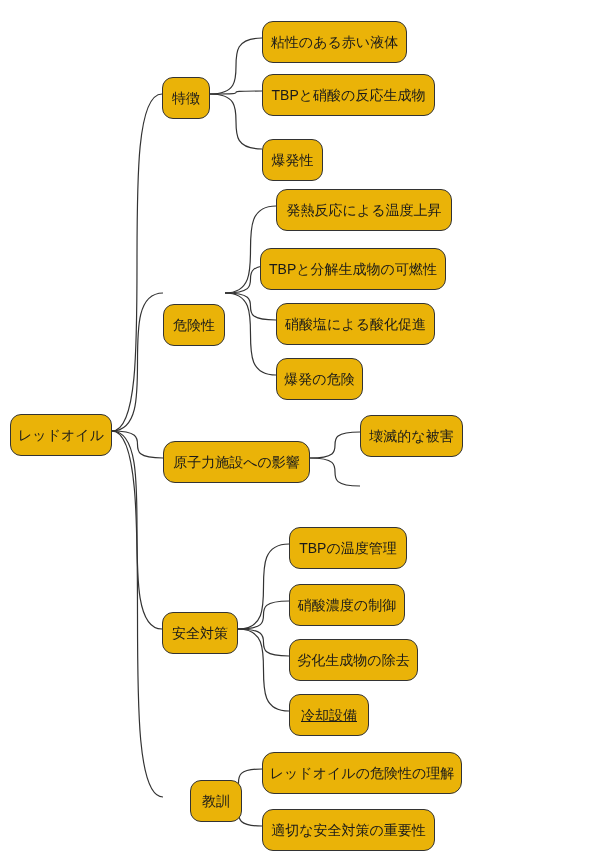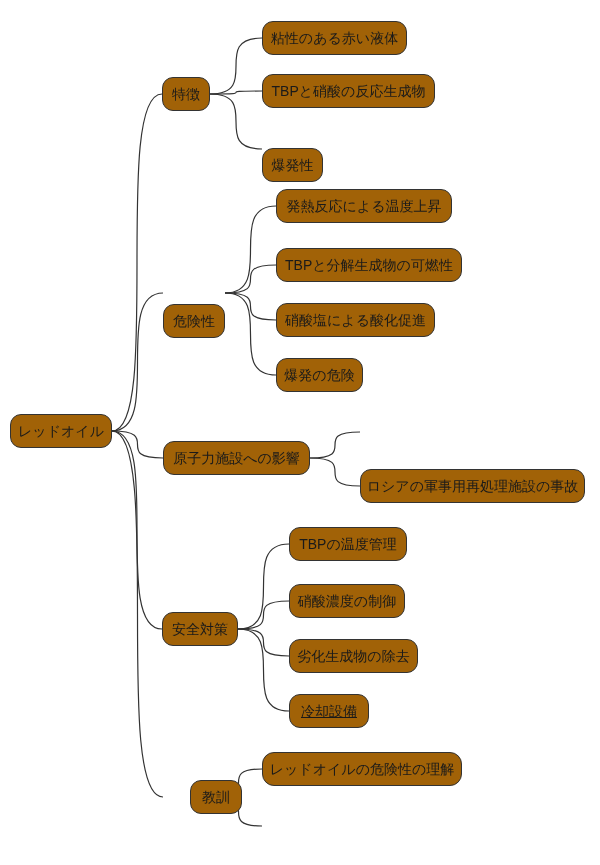--- a/index.html
+++ b/index.html
@@ -24,25 +24,25 @@
     pointer-events: none;
   }
   #edges path {
     fill: none;
     stroke: #333333;
     stroke-width: 1.2px;
   }
   .node {
     position: absolute;
     box-sizing: border-box;
-    height: 34px;
+    height: 42px;
     display: flex;
     align-items: center;
     justify-content: center;
-    background: #a16207;
+    background: #eab308;
     border: 1.6px solid #333333;
     border-radius: 11px;
     color: #1a1a1a;
     font-size: 14px;
     line-height: 1;
     white-space: nowrap;
   }
 </style>
 </head>
 <body>
@@ -70,46 +70,47 @@
       <path d="M 215 797 C 262 797, 215 769, 262 769"></path>
       <path d="M 215 797 C 262 797, 215 826, 262 826"></path>
     </svg>
 
   <div class="node" style="left:10px; top:414px; width:102px;">レッドオイル</div>
 
   <div class="node" style="left:162px; top:77px; width:48px;">特徴</div>
 
   <div class="node" style="left:163px; top:276px; width:62px;margin-top:28px;">危険性</div>
 
-  <div class="node" style="left:163px; top:441px; width:147px;">原子力施設への影響</div>
+  <div class="node" style="left:163px; top:441px; width:147px;border-radius:12px;">原子力施設への影響</div>
 
   <div class="node" style="left:162px; top:612px; width:76px;border-radius:11px;">安全対策</div>
 
   <div class="node" style="left:163px; top:780px; width:52px;margin-left:27px;">教訓</div>
 
   <div class="node" style="left:262px; top:21px; width:145px;">粘性のある赤い液体</div>
 
   <div class="node" style="left:262px; top:74px; width:173px;">TBPと硝酸の反応生成物</div>
 
-  <div class="node" style="left:262px; top:148px; width:61px;">爆発性</div>
+  <div class="node" style="left:262px; top:139px; width:61px;">爆発性</div>
 
   <div class="node" style="left:276px; top:189px; width:176px;">発熱反応による温度上昇</div>
 
-  <div class="node" style="left:276px; top:248px; width:186px;text-align:right;">TBPと分解生成物の可燃性</div>
+  <div class="node" style="left:260px; top:248px; width:186px;text-align:right;">TBPと分解生成物の可燃性</div>
 
   <div class="node" style="left:276px; top:303px; width:159px;">硝酸塩による酸化促進</div>
 
   <div class="node" style="left:276px; top:358px; width:87px;">爆発の危険</div>
 
+  <div class="node" style="left:360px; top:415px; width:103px;">壊滅的な被害</div>
 
-  <div class="node" style="left:360px; top:469px; width:225px;">ロシアの軍事用再処理施設の事故</div>
 
   <div class="node" style="left:289px; top:527px; width:118px;">TBPの温度管理</div>
 
   <div class="node" style="left:289px; top:584px; width:116px;">硝酸濃度の制御</div>
 
   <div class="node" style="left:289px; top:639px; width:129px;">劣化生成物の除去</div>
 
   <div class="node" style="left:289px; top:694px; width:80px;text-decoration:underline;">冷却設備</div>
 
   <div class="node" style="left:262px; top:752px; width:200px;border-radius:12px;">レッドオイルの危険性の理解</div>
 
+  <div class="node" style="left:262px; top:809px; width:173px;">適切な安全対策の重要性</div>
 </div>
 
 </body></html>

